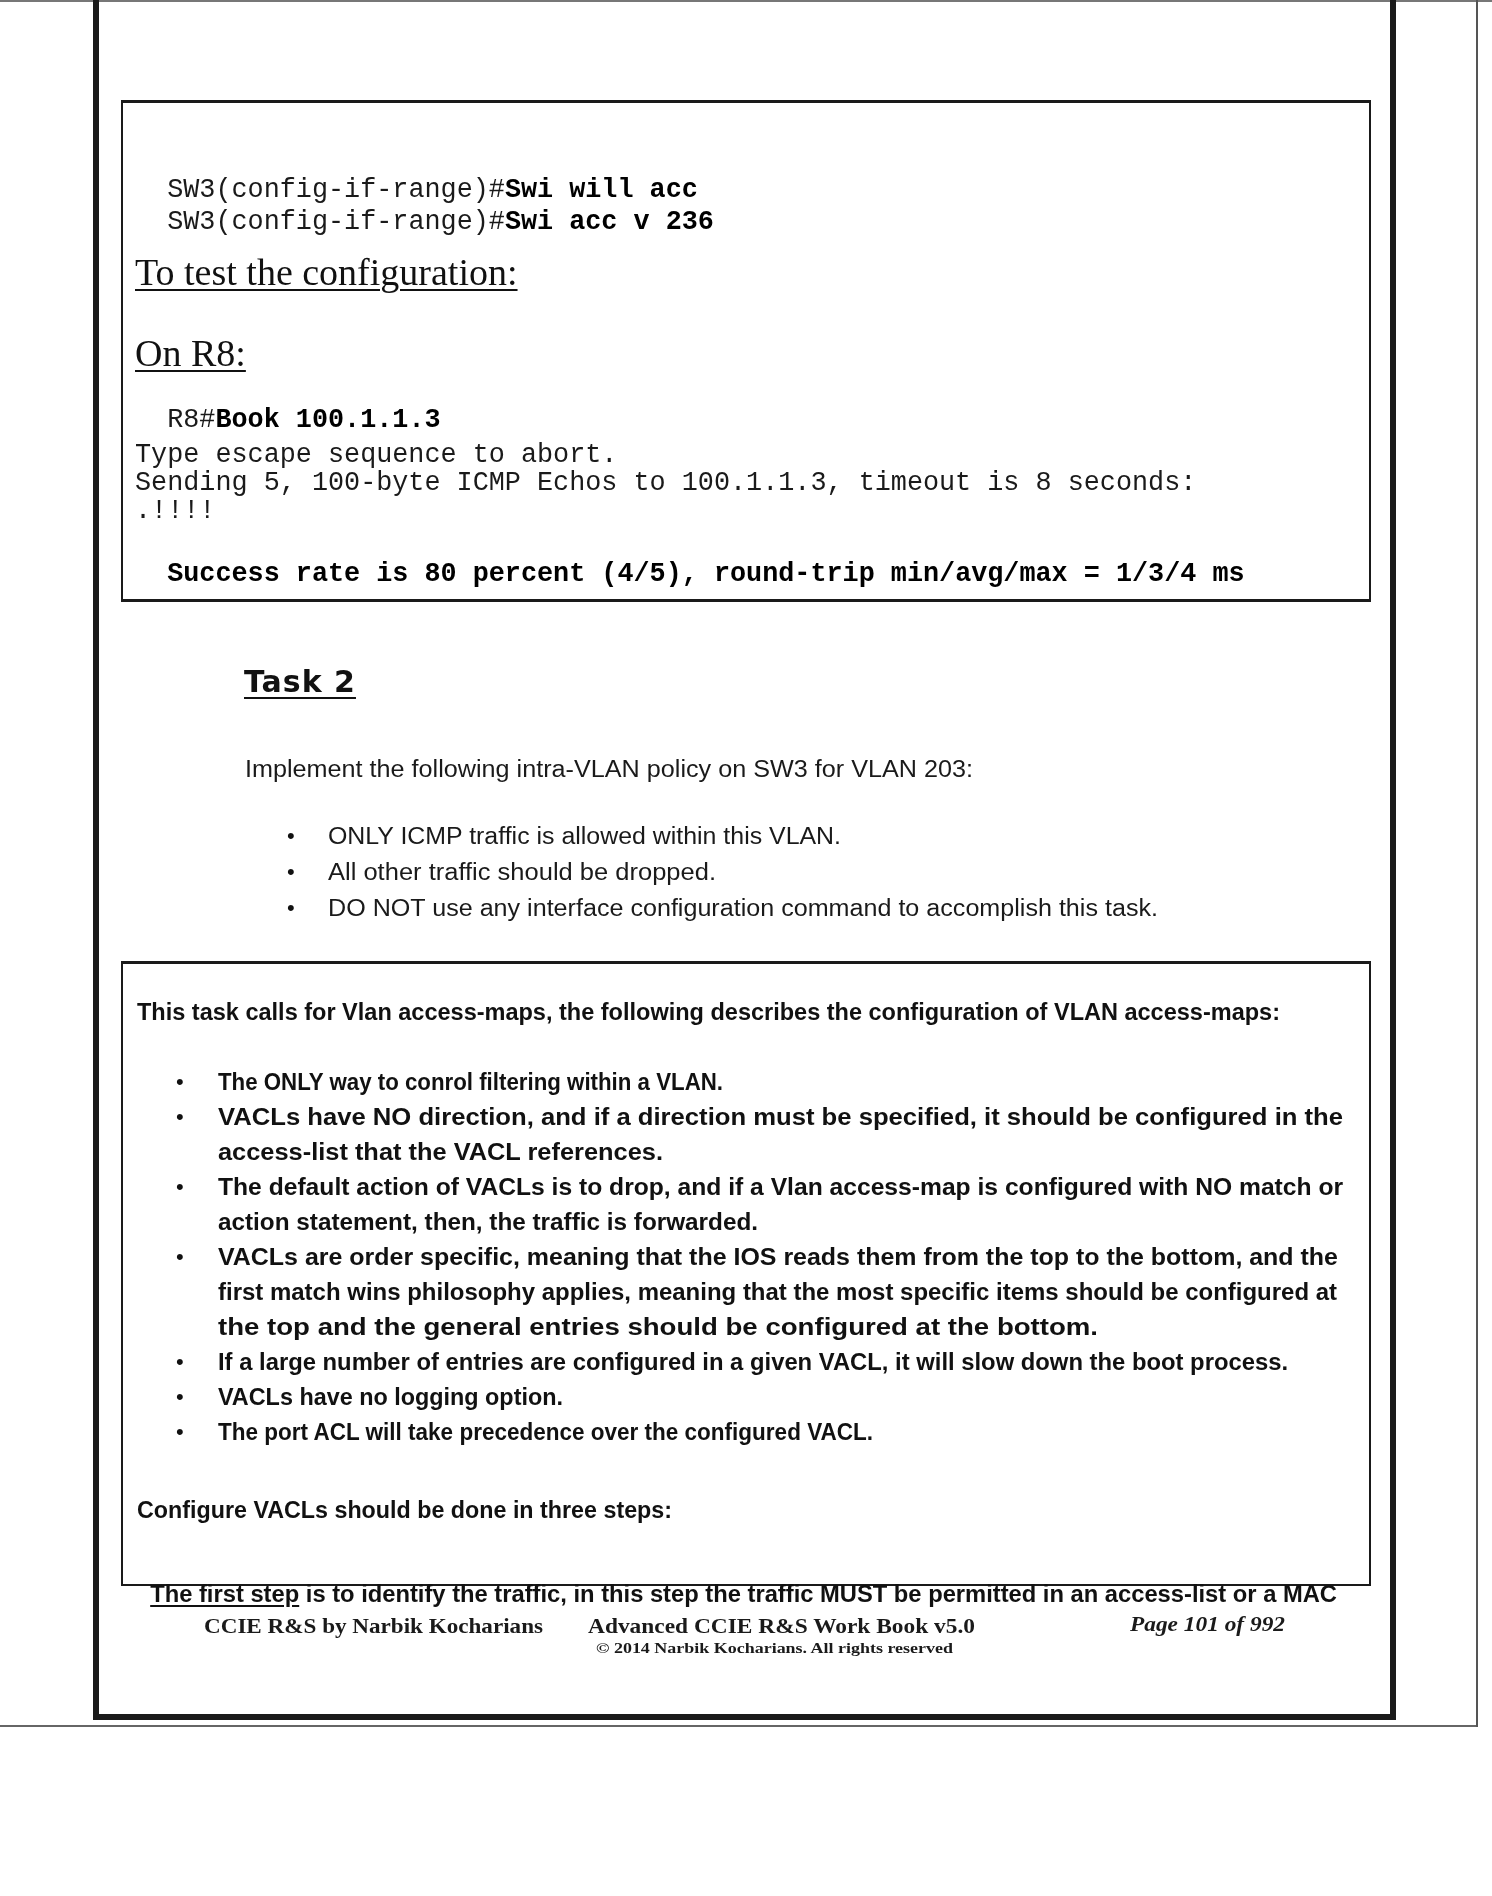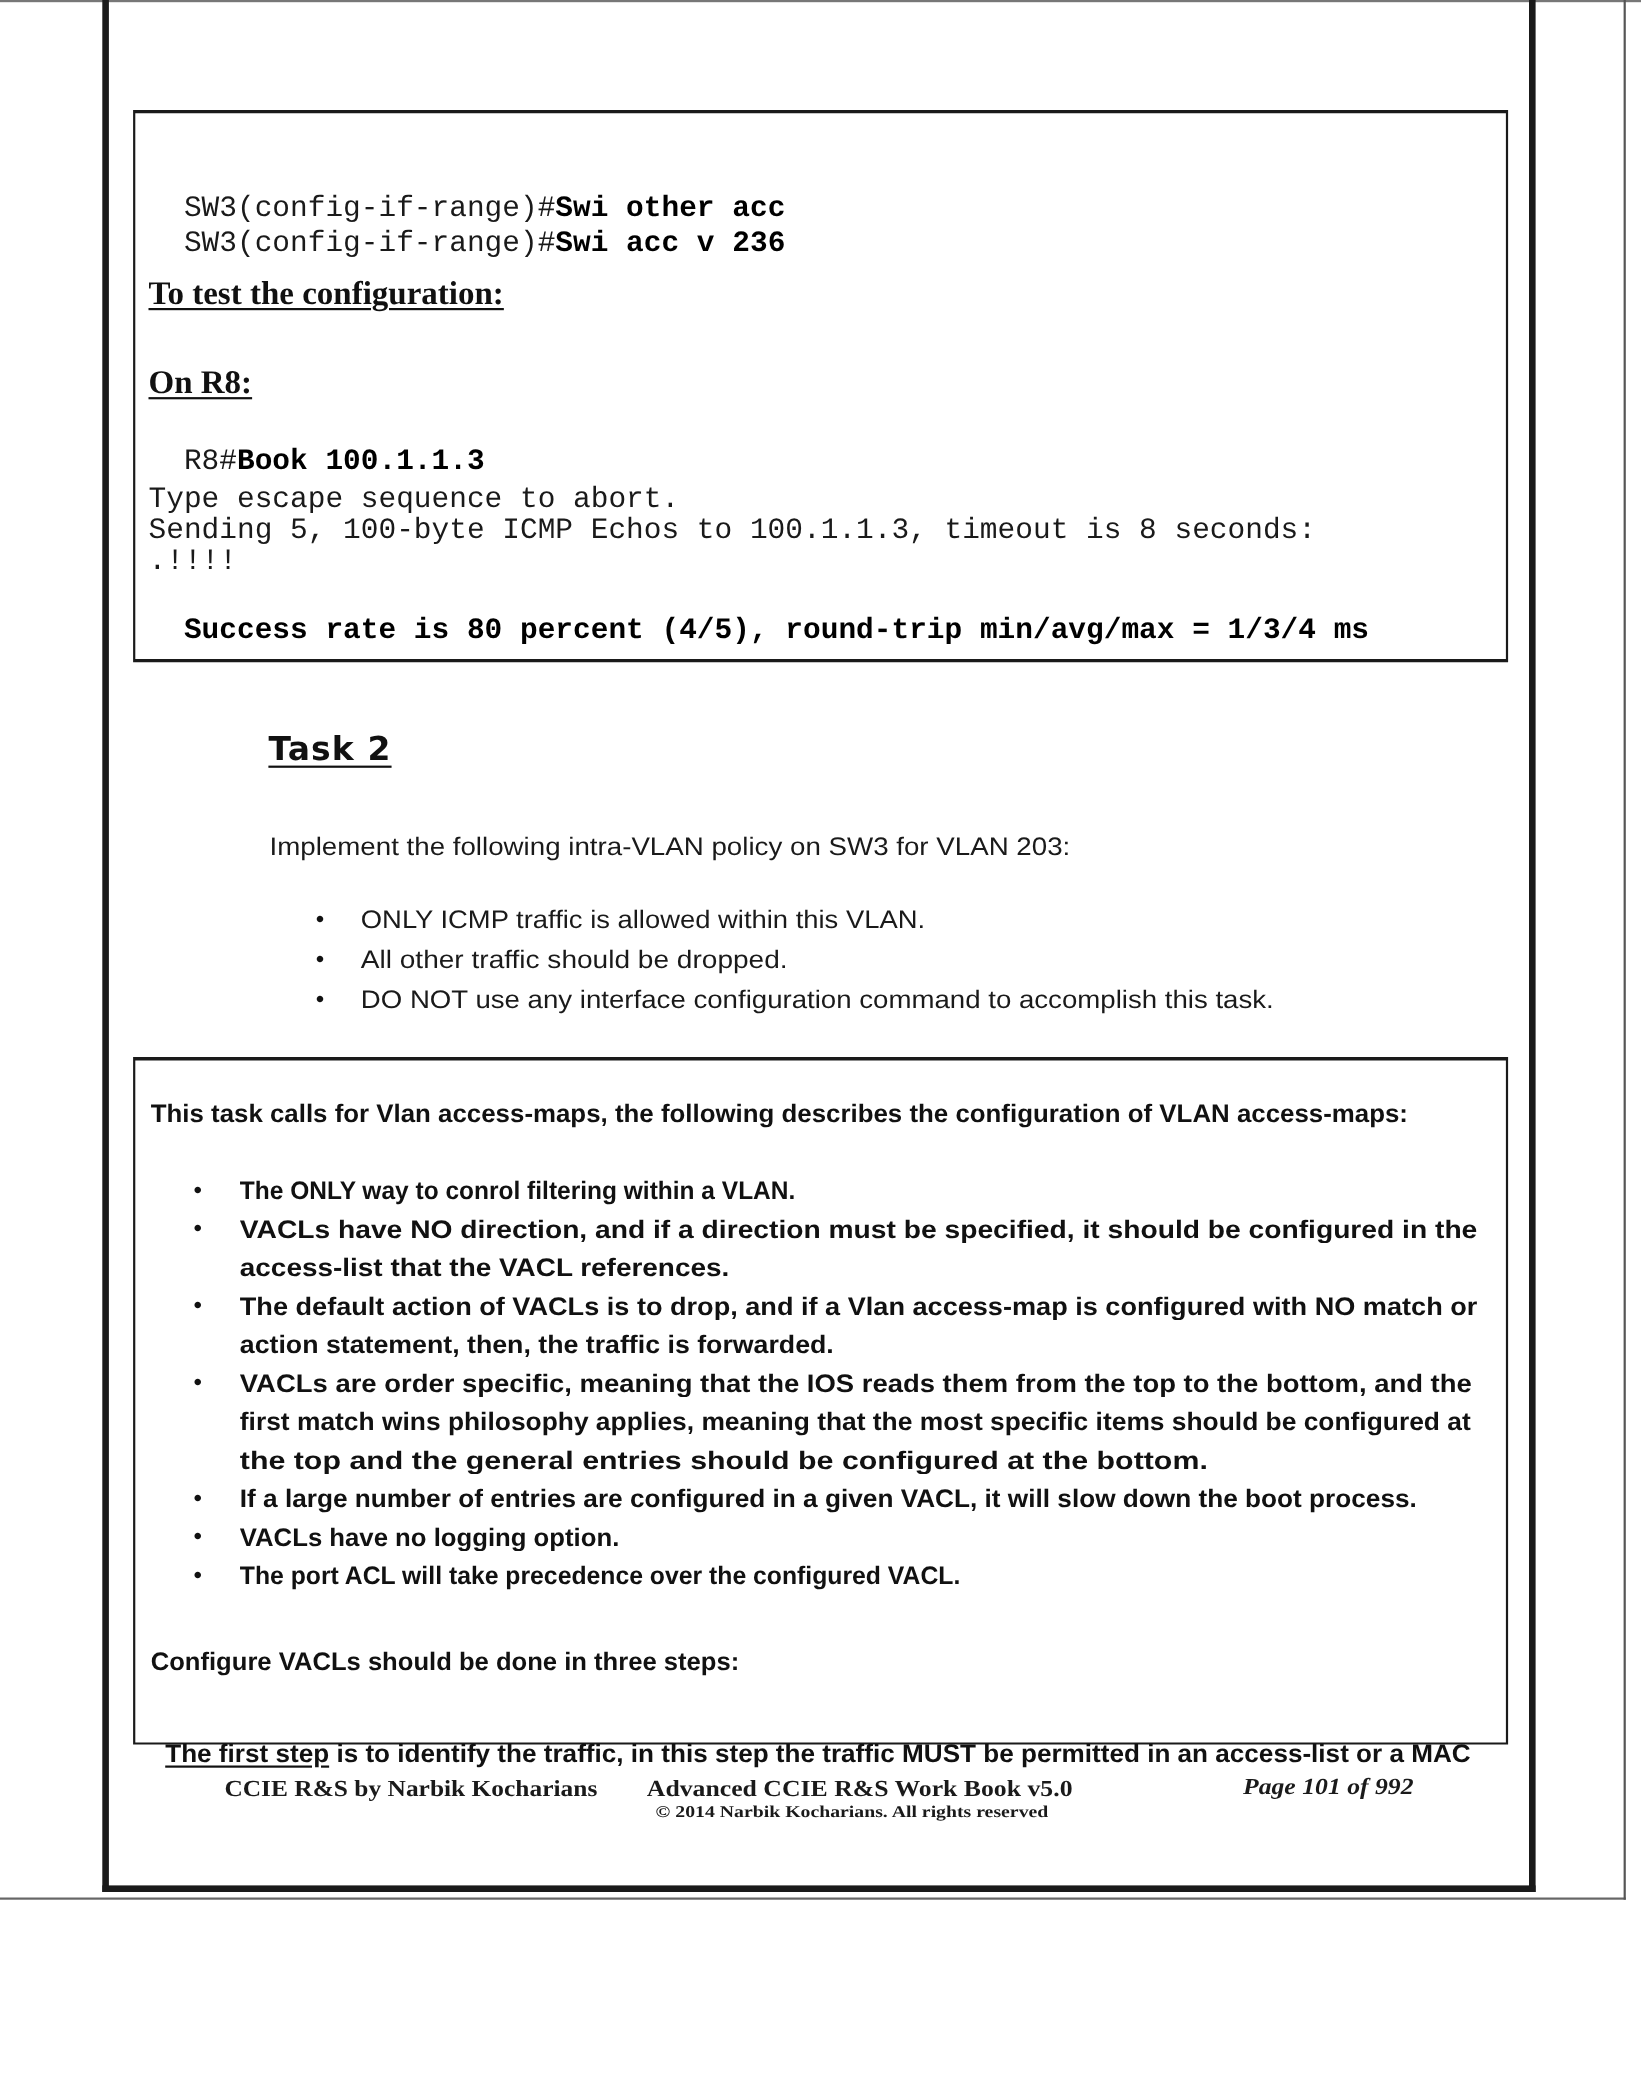--- a/index.html
+++ b/index.html
@@ -1,21 +1,21 @@
 <!DOCTYPE html>
 <html><head>
 <meta charset="utf-8">
 <style>
   html, body { margin: 0; padding: 0; background: #ffffff; }
   body { width: 1492px; height: 1896px; position: relative; overflow: hidden; color: #111; }
   .abs { position: absolute; white-space: pre; }
   .rule { position: absolute; background: #1a1a1a; }
   .mono { font-family: "Liberation Mono", "DejaVu Sans Mono", monospace; font-size: 26.8px; line-height: 30px; color: #1a1a1a; }
   .mono b { font-weight: bold; color: #000; }
-  .serif-h { font-family: "Liberation Serif", serif; font-weight: bold; font-size: 30px; text-decoration: underline; text-underline-offset: 4px; text-decoration-thickness: 2px; color: #111; }
+  .serif-h { font-family: "Liberation Serif", serif; font-weight: normal; font-size: 38px; text-decoration: underline; text-underline-offset: 4px; text-decoration-thickness: 2px; color: #111; }
   .task-title { font-family: "DejaVu Sans", sans-serif; font-weight: bold; font-size: 30px; letter-spacing: 1px; text-decoration: underline; text-underline-offset: 5px; text-decoration-thickness: 2px; color: #111; }
   .body-text { font-family: "Liberation Sans", sans-serif; font-size: 23px; line-height: 28px; color: #1a1a1a; transform-origin: left top; }
   .box-text { font-family: "Liberation Sans", sans-serif; font-weight: bold; font-size: 23px; line-height: 28px; color: #111; transform-origin: left top; }
   .bullet { font-family: "Liberation Sans", sans-serif; font-size: 22px; line-height: 28px; color: #111; }
   .footer { font-family: "Liberation Serif", serif; font-weight: bold; font-size: 21px; color: #1a1a1a; transform-origin: left top; }
   .footer-sm { font-family: "Liberation Serif", serif; font-weight: bold; font-size: 15px; color: #1a1a1a; transform-origin: left top; }
   .footer-it { font-style: italic; }
   .u { text-decoration: underline; text-underline-offset: 3px; }
 </style>
 </head>
@@ -24,21 +24,21 @@
 <div class="rule" style="left:0;top:0;width:1492px;height:2px;background:#777;"></div>
 <div class="rule" style="left:93px;top:0;width:6px;height:1720px;"></div>
 <div class="rule" style="left:1390px;top:0;width:6px;height:1720px;"></div>
 <div class="rule" style="left:93px;top:1714px;width:1303px;height:6px;"></div>
 <div class="rule" style="left:0;top:1725px;width:1478px;height:2px;background:#666;"></div>
 <div class="rule" style="left:1476px;top:0;width:2px;height:1727px;background:#555;"></div>
 
 <div style="position:absolute;left:121px;top:100px;width:1246px;height:496px;border:2px solid #1a1a1a;border-top-width:3px;border-bottom-width:3px;"></div>
 
 <div class="abs mono" style="left:135px;top:145px;">
-  <span>SW3(config-if-range)#</span><b>Swi other acc</b>
+  <span>SW3(config-if-range)#</span><b>Swi will acc</b>
 </div>
 <div class="abs mono" style="left:135px;top:177px;">
   <span>SW3(config-if-range)#</span><b>Swi acc v 236</b>
 </div>
 
 <div class="abs serif-h" style="left:135px;top:250px;">To test the configuration:</div>
 <div class="abs serif-h" style="left:135px;top:331px;">On R8:</div>
 
 <div class="abs mono" style="left:135px;top:375px;">
   <span>R8#</span><b>Book 100.1.1.3</b>

